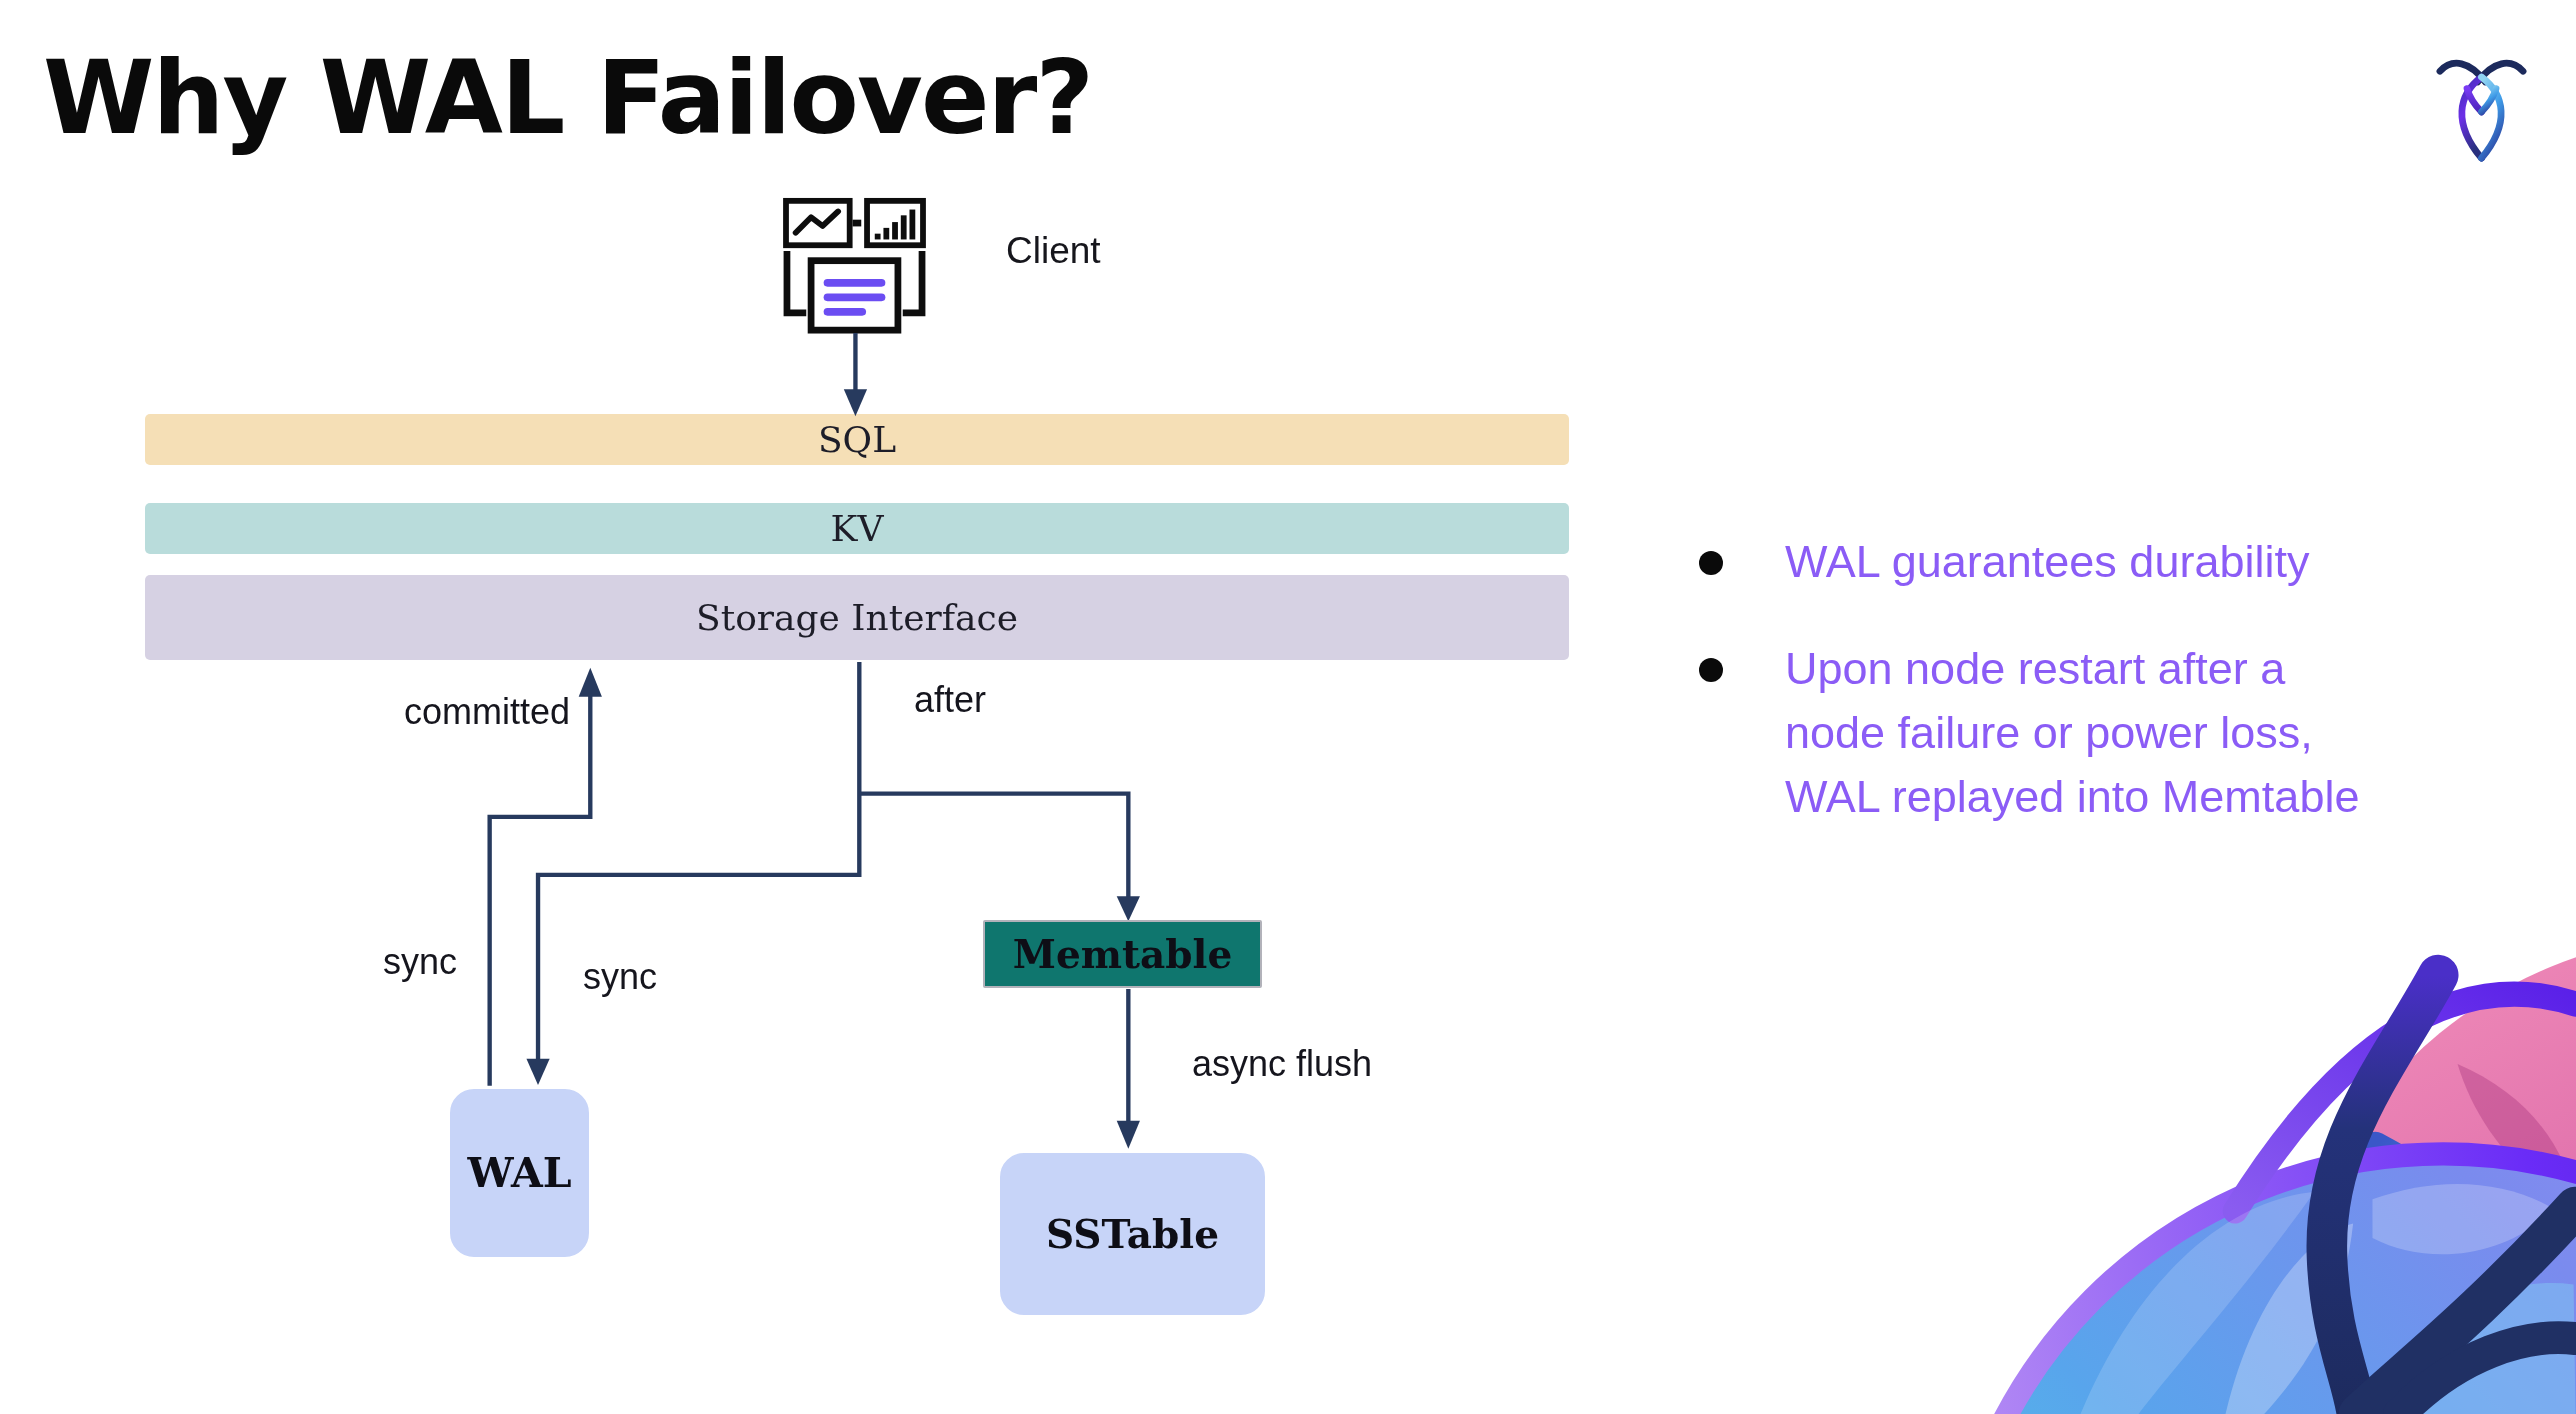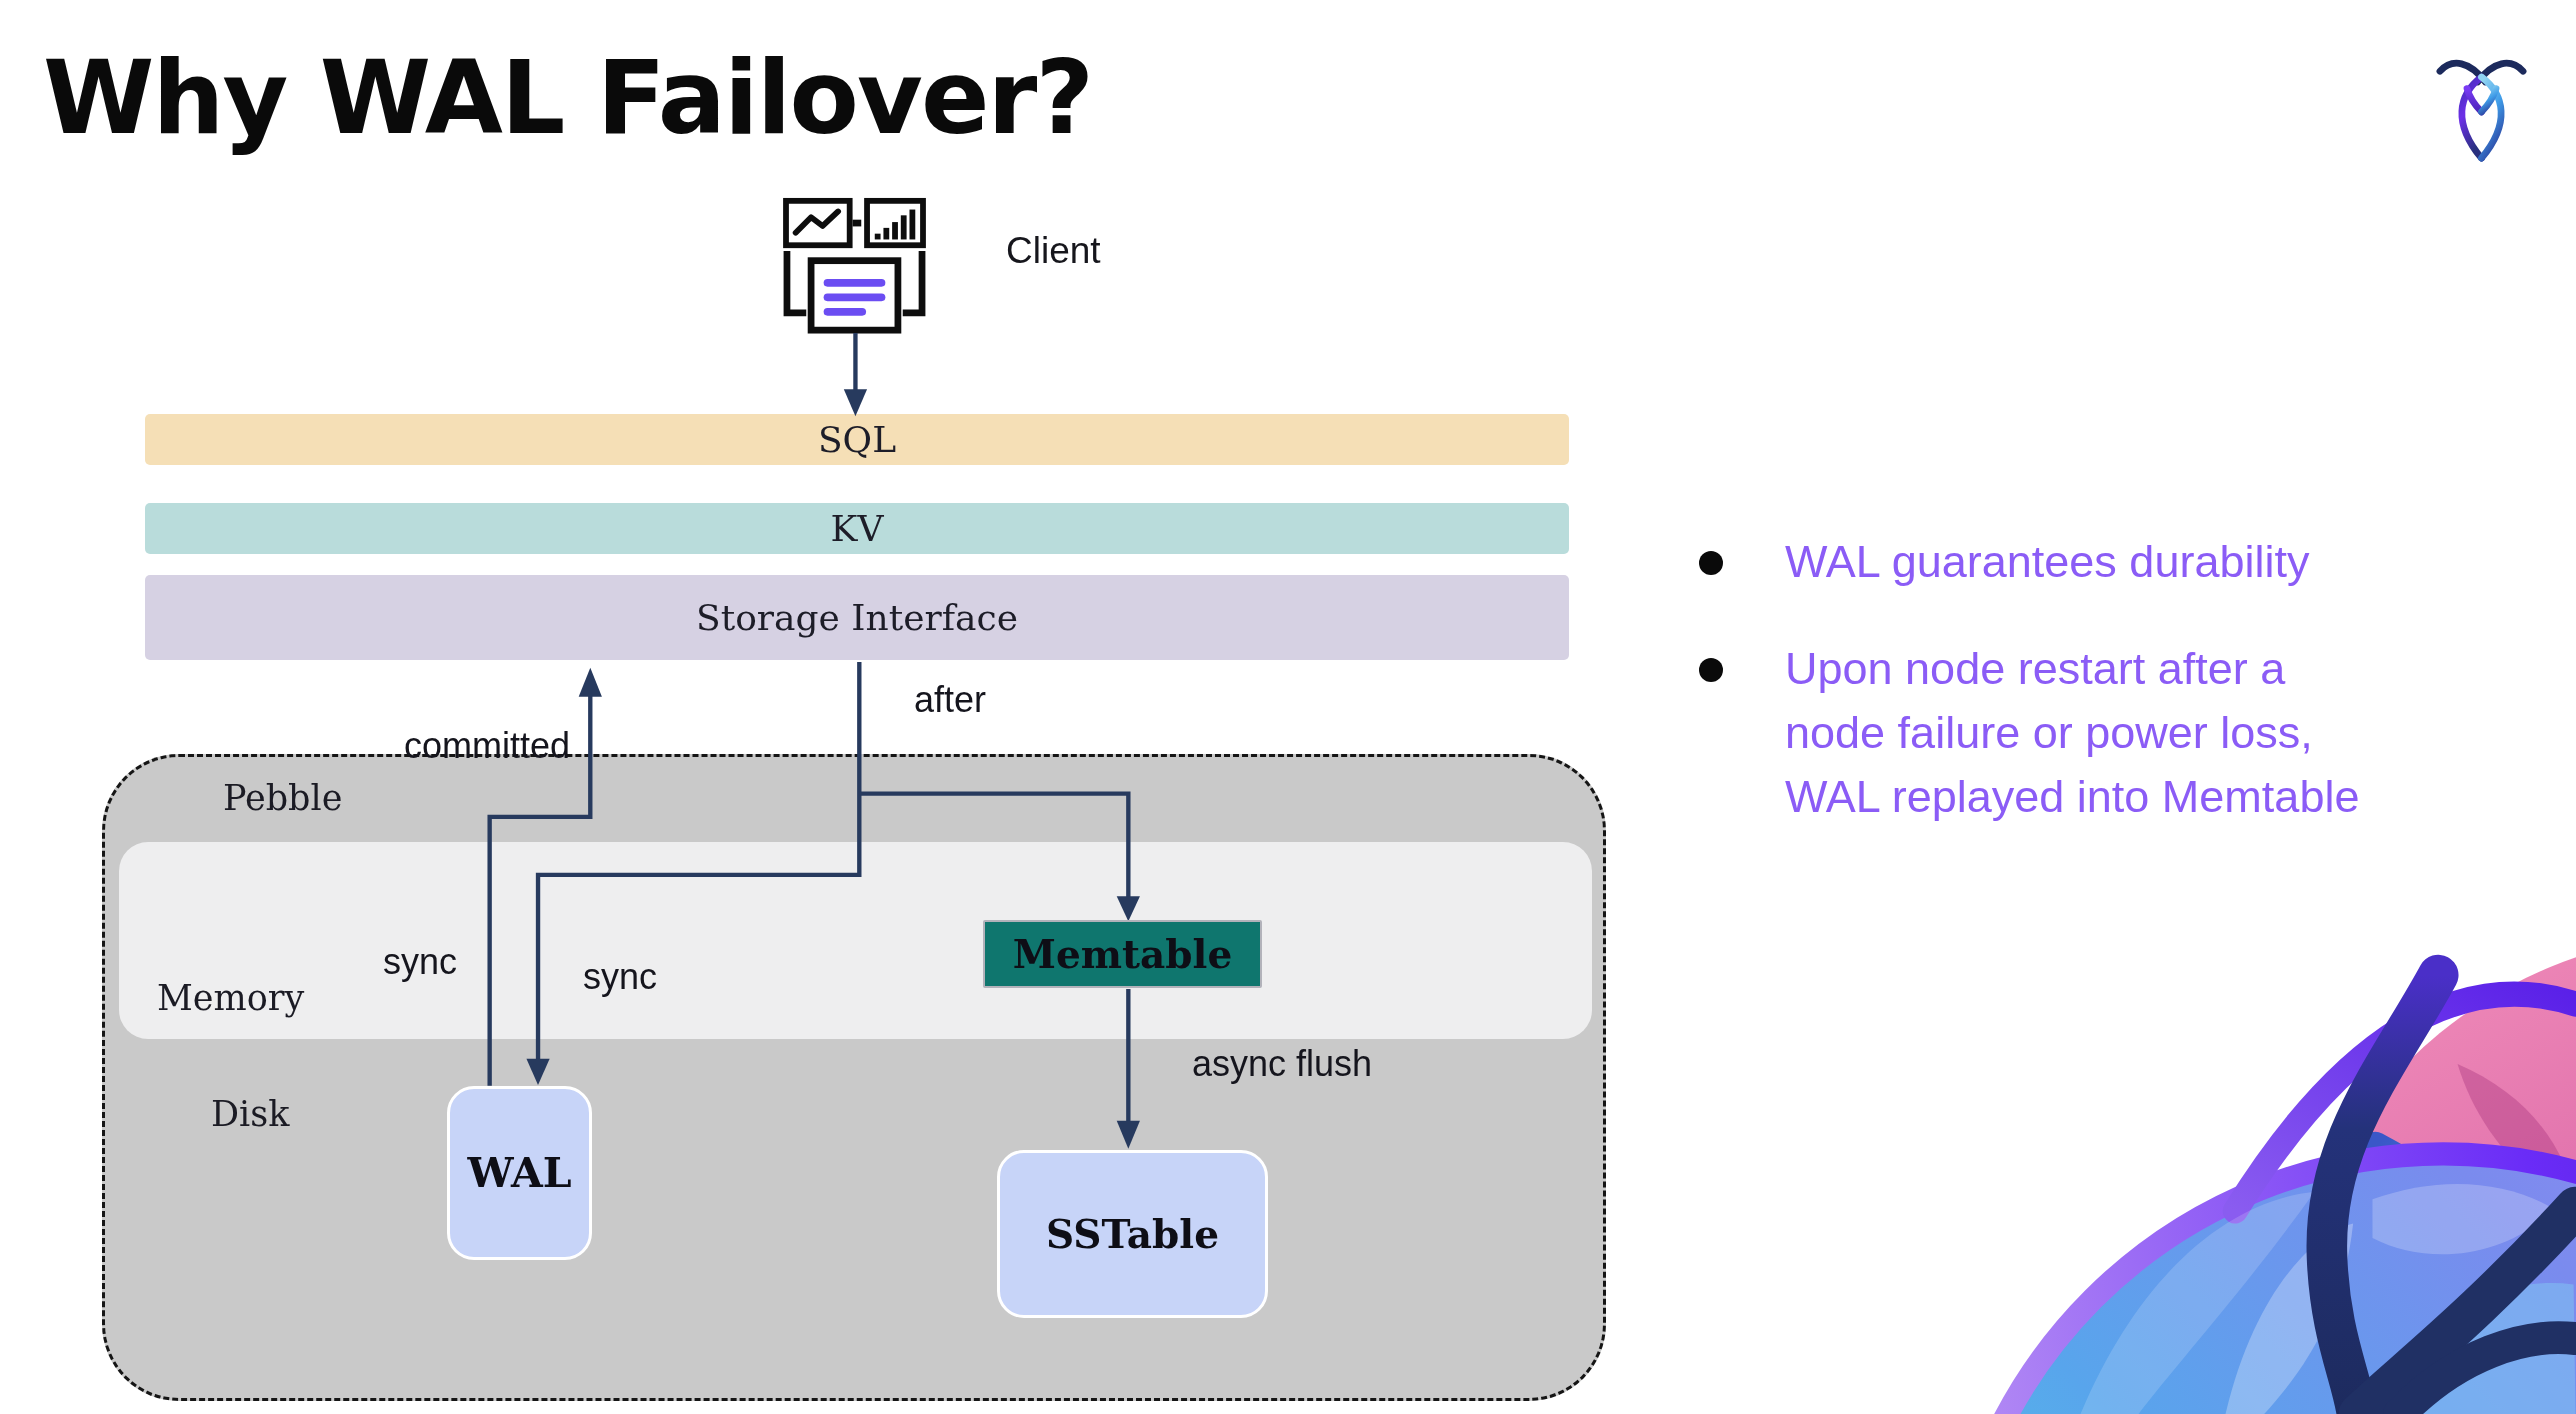--- a/index.html
+++ b/index.html
@@ -55,21 +55,21 @@
   }
   .node.wal{left:447px;top:1086px;width:145px;height:174px;border:3.9px solid #ffffff;border-radius:27px;font-size:41px;}
   .node.memtable{left:983px;top:920px;width:279px;height:68px;border:2.9px solid #b2b2ba;border-radius:2px;font-size:39px;background:#0f766e;}
   .node.sstable{left:997px;top:1150px;width:271px;height:168px;border:3.9px solid #ffffff;border-radius:27px;font-size:39px;}
   
   .edge-label{
     position:absolute;
     font-family:"Liberation Sans",sans-serif;
     font-size:36px;color:#15151d;white-space:nowrap;
   }
-  .lbl-committed{left:404px;top:691px;margin-top:34px;}
+  .lbl-committed{left:404px;top:691px;}
   .lbl-commit{left:914px;top:679px;}
   .lbl-sync-left{left:383px;top:941px;}
   .lbl-sync-right{left:583px;top:956px;}
   .lbl-async{left:1192px;top:1043px;}
   .lbl-client{left:1006px;top:230px;font-size:37px;color:#16161c;}
   
   .connectors{position:absolute;left:0;top:0;pointer-events:none;}
   .client-art{position:absolute;left:782px;top:197px;}
   .logo{position:absolute;left:2435px;top:48px;}
   .corner-art{position:absolute;left:1935px;top:948px;}
@@ -135,26 +135,20 @@
     <line x1="47" y1="89" x2="103" y2="89" stroke="#6b4df2" stroke-width="8" stroke-linecap="round"></line>
     <line x1="47" y1="104" x2="103" y2="104" stroke="#6b4df2" stroke-width="8" stroke-linecap="round"></line>
     <line x1="47" y1="119" x2="83" y2="119" stroke="#6b4df2" stroke-width="8" stroke-linecap="round"></line>
   </svg>
   <div class="edge-label lbl-client">Client</div>
 
   <div class="bar sql">SQL</div>
   <div class="bar kv">KV</div>
   <div class="bar storage">Storage Interface</div>
 
-  <div class="pebble">
-    <div class="memory-band"></div>
-    <div class="area-label lbl-pebble">Pebble</div>
-    <div class="area-label lbl-memory">Memory</div>
-    <div class="area-label lbl-disk">Disk</div>
-  </div>
 
   <svg class="connectors" width="2576" height="1415" viewBox="0 0 2662 1462">
     <g fill="none" stroke="#273a5e" stroke-width="4.5">
       <path d="M 884,344 L 884,404"></path>
       <path d="M 506,1122 L 506,844 L 610,844 L 610,716"></path>
       <path d="M 888,684 L 888,904 L 556,904 L 556,1096"></path>
       <path d="M 888,820 L 1166,820 L 1166,928"></path>
       <path d="M 1166,1022 L 1166,1160"></path>
     </g>
     <g fill="#273a5e" stroke="none">

